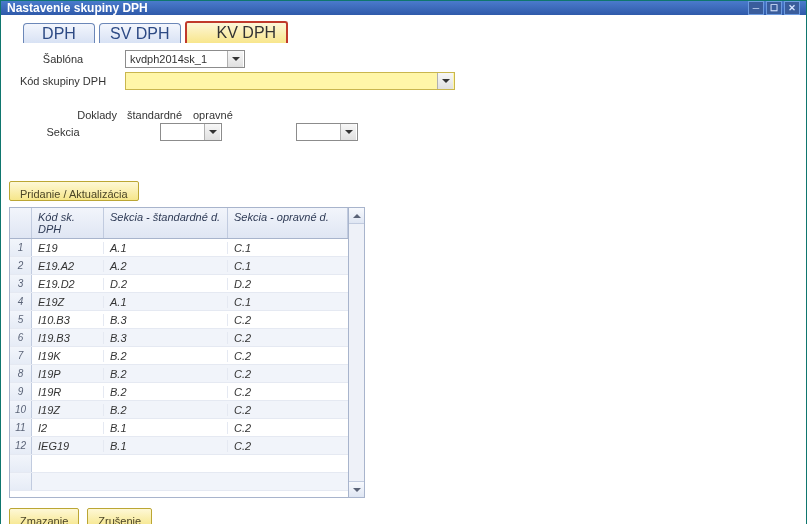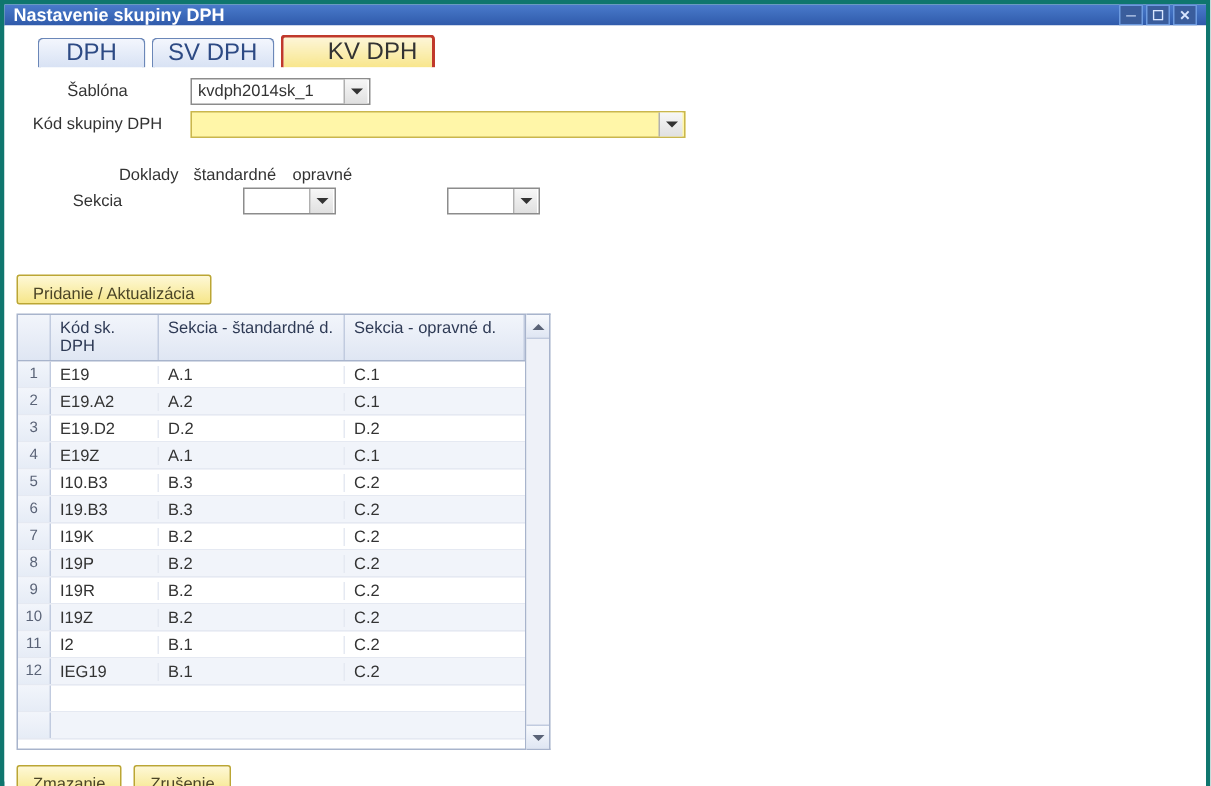--- a/index.html
+++ b/index.html
@@ -6,21 +6,21 @@
   body {
     margin: 0;
     font-family: Tahoma, Arial, sans-serif;
     font-size: 11px;
     background: #fff;
     color: #333;
   }
   .window {
     width: 807px;
     height: 524px;
-    border: 3px solid #0f766e;
+    border: 1px solid #0f766e;
     display: flex;
     flex-direction: column;
   }
   .titlebar {
     background: linear-gradient(#4a7bcc, #2f5aaa);
     color: #fff;
     height: 22px;
     display: flex;
     align-items: center;
     padding: 0 6px;
@@ -163,20 +163,21 @@
     color: #4b4527;
     cursor: pointer;
     font-size: 11px;
   }
   .addupdate-row {
     margin-top: 40px;
   }
   .grid-wrap {
     margin-top: 6px;
     display: flex;
+    font-style: italic;
   }
   .grid {
     border: 1px solid #a8b4cc;
     width: 340px;
   }
   .grid .ghead {
     display: flex;
     background: linear-gradient(#f2f5fb,#dfe6f3);
     border-bottom: 1px solid #a8b4cc;
   }

